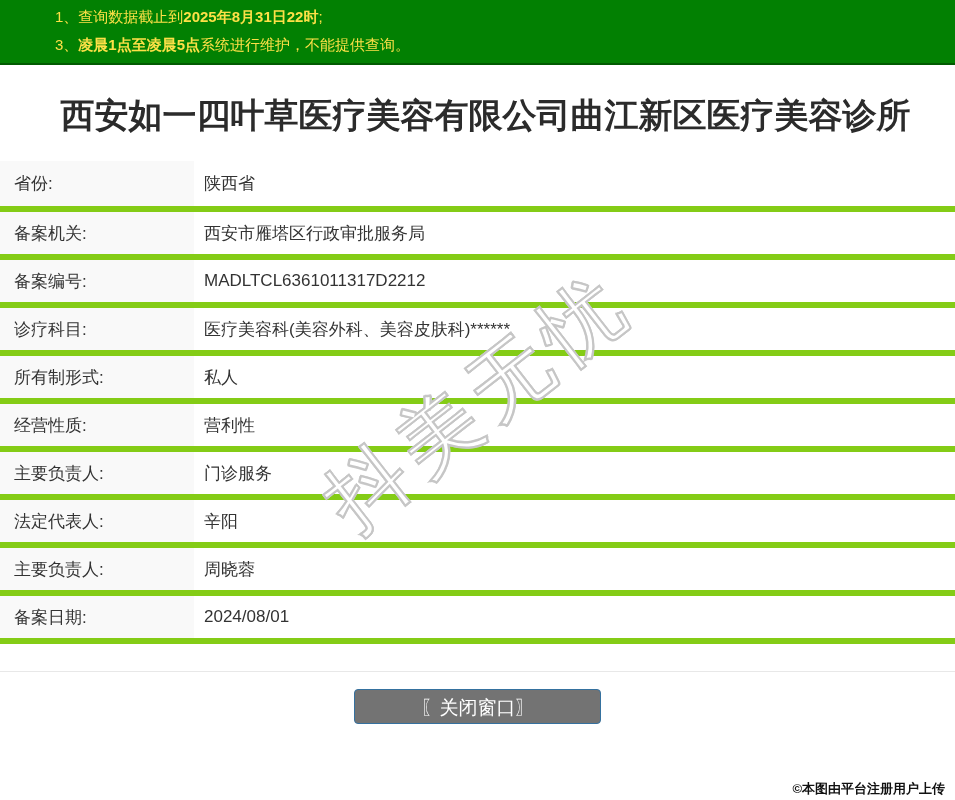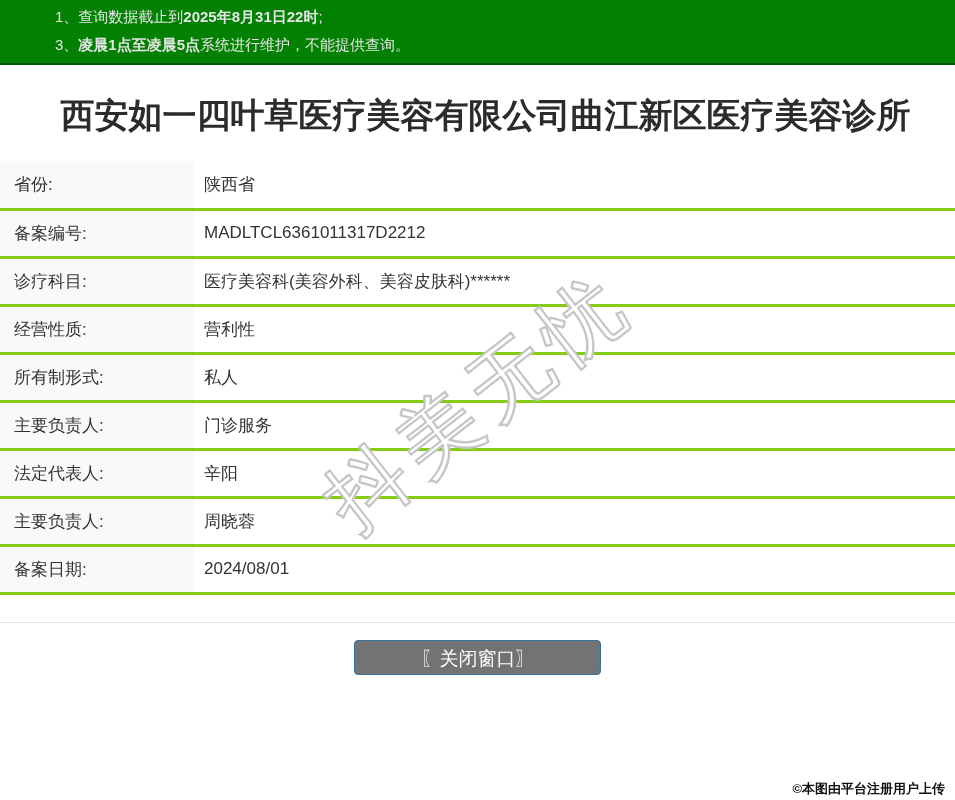--- a/index.html
+++ b/index.html
@@ -3,42 +3,42 @@
 <meta charset="utf-8">
 <style>
   html,body{margin:0;padding:0;}
   body{
     width:955px;height:800px;position:relative;overflow:hidden;
     background:#ffffff;
     font-family:"Liberation Sans","DejaVu Sans",sans-serif;
   }
   
   .banner{
-    background:#028002;color:#e5e5e5;
+    background:#028002;color:#fde047;
     padding:3px 10px 4px 55px;
     border-bottom:2px solid #015a01;
   }
   .banner .line{
     font-size:15px;line-height:28px;white-space:nowrap;
   }
   .banner .b{font-weight:bold;}
   
   .page-title{
     margin:27px 0 23px 0;
     text-align:center;
     font-size:34px;line-height:46px;
     font-weight:600;color:#2b2b2b;
     white-space:nowrap;
     padding-left:16px;
   }
   
   table.info{
     width:955px;border-collapse:collapse;table-layout:fixed;
   }
-  table.info tr{height:48px;border-bottom:3px solid #84cc16;}
+  table.info tr{height:48px;border-bottom:6px solid #84cc16;}
   table.info td{
     font-size:17px;color:#333333;vertical-align:middle;
     overflow:hidden;white-space:nowrap;
   }
   td.lbl{width:179px;background:#f9f9f9;padding-left:14px;}
   td.val{padding-left:10px;}
   
   .divider{border:none;border-top:1px solid #e8e8e8;margin:27px 0 0 0;}
   .close-btn{
     display:block;margin:17px auto 0 auto;
@@ -74,34 +74,38 @@
 
 <h1 class="page-title">西安如一四叶草医疗美容有限公司曲江新区医疗美容诊所</h1>
 
 <table class="info">
   <tbody>
     <tr>
       <td class="lbl">省份:</td>
       <td class="val">陕西省</td>
     </tr>
     <tr>
+      <td class="lbl">备案机关:</td>
+      <td class="val">西安市雁塔区行政审批服务局</td>
+    </tr>
+    <tr>
       <td class="lbl">备案编号:</td>
       <td class="val">MADLTCL6361011317D2212</td>
     </tr>
     <tr>
       <td class="lbl">诊疗科目:</td>
       <td class="val">医疗美容科(美容外科、美容皮肤科)******</td>
     </tr>
     <tr>
+      <td class="lbl">所有制形式:</td>
+      <td class="val">私人</td>
+    </tr>
+    <tr>
       <td class="lbl">经营性质:</td>
       <td class="val">营利性</td>
-    </tr>
-    <tr>
-      <td class="lbl">所有制形式:</td>
-      <td class="val">私人</td>
     </tr>
     <tr>
       <td class="lbl">主要负责人:</td>
       <td class="val">门诊服务</td>
     </tr>
     <tr>
       <td class="lbl">法定代表人:</td>
       <td class="val">辛阳</td>
     </tr>
     <tr>

